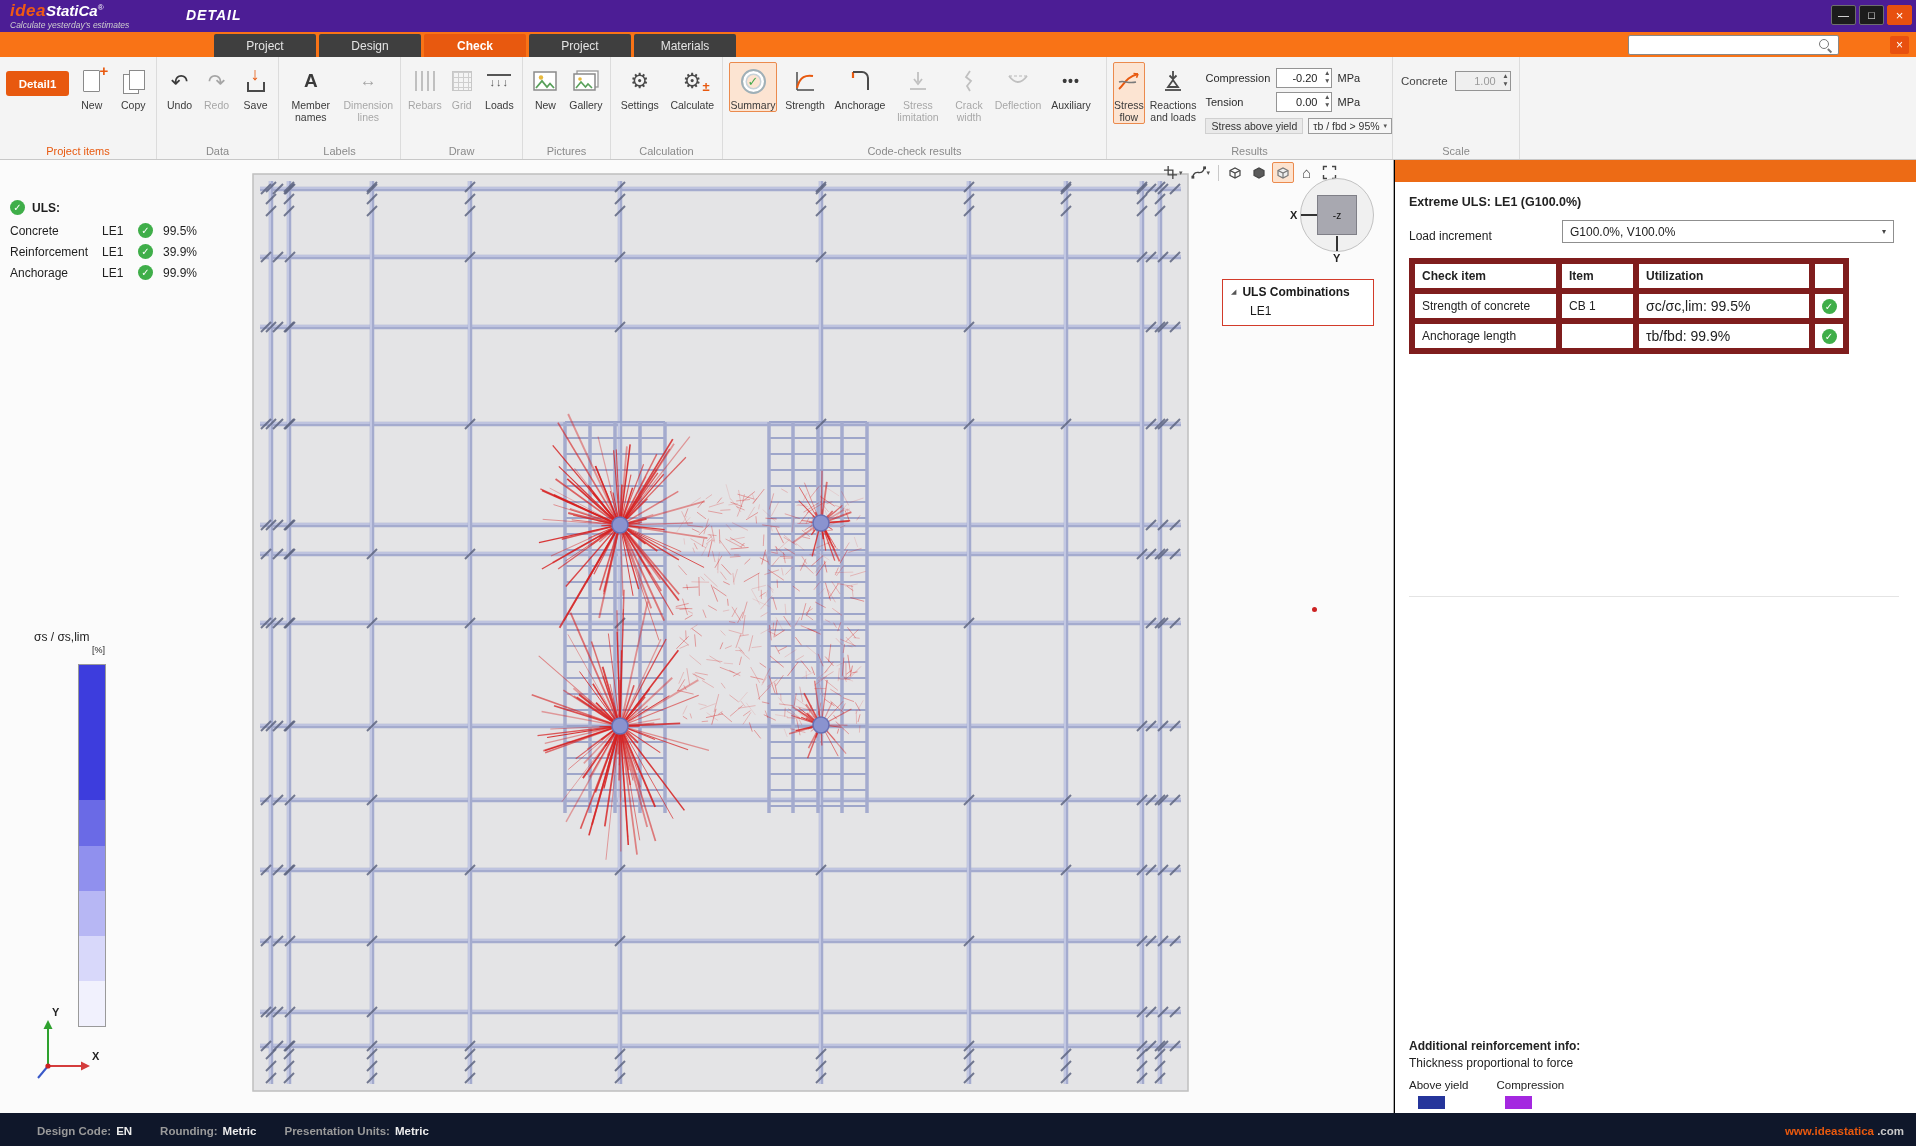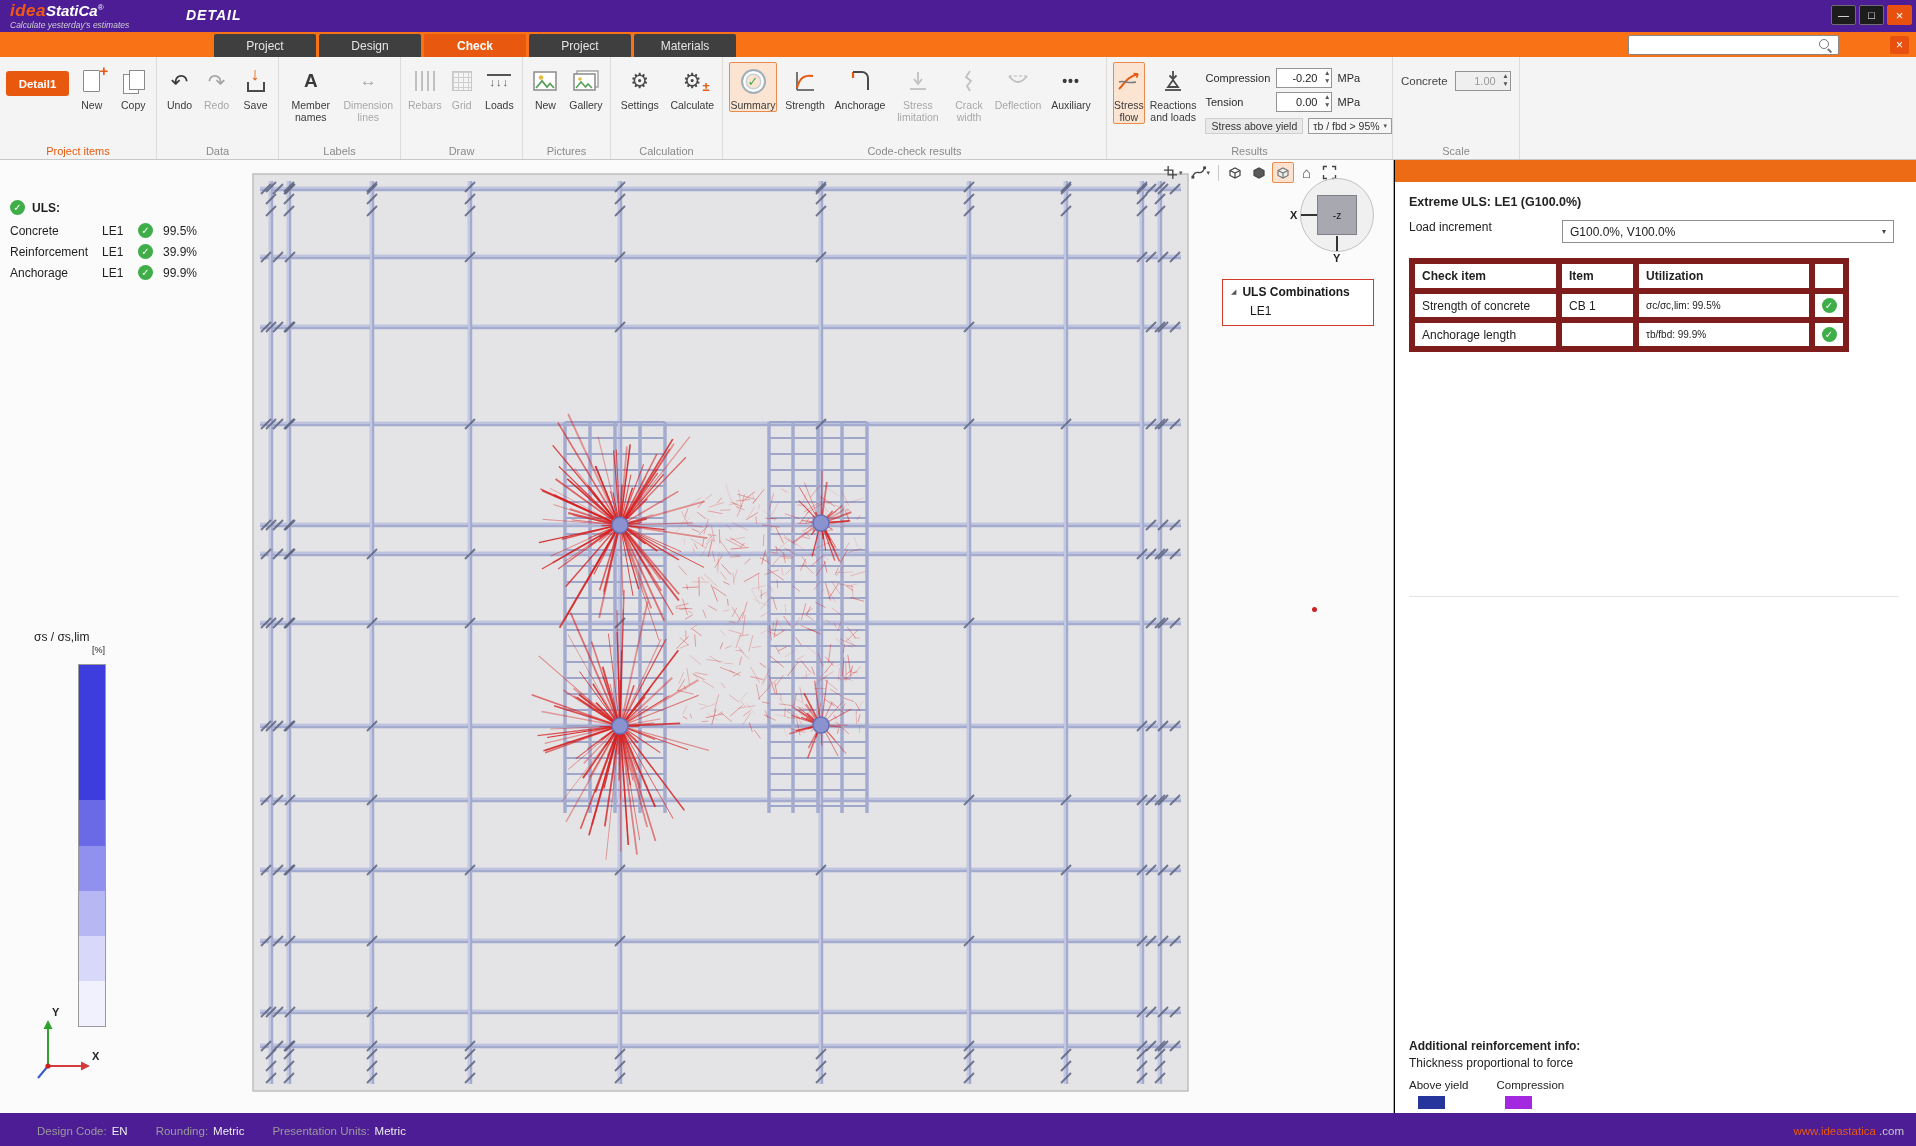--- a/index.html
+++ b/index.html
@@ -127,40 +127,40 @@
 
   .axes{position:absolute;left:26px;top:848px;width:84px;height:84px}
   .ax-y{position:absolute;left:26px;top:-2px;font-size:11px;font-weight:bold}
   .ax-x{position:absolute;left:66px;top:42px;font-size:11px;font-weight:bold}
   .red-dot{position:absolute;left:1312px;top:447px;width:5px;height:5px;background:#cc2222;border-radius:50%}
 
   
   .rightpanel{position:absolute;left:1395px;top:160px;width:521px;height:953px;background:#fff;font-size:12px}
   .rp-orange{height:22px;background:#ed6b15}
   .rp-extreme{margin:13px 0 0 14px;font-weight:bold;font-size:12.5px}
-  .rp-loadrow{display:flex;align-items:flex-start;margin:11px 0 0 14px}
+  .rp-loadrow{display:flex;align-items:flex-end;margin:11px 0 0 14px}
   .rp-load-label{width:153px;color:#222}
   .rp-select{width:332px;height:23px;border:1px solid #8f8f8f;background:#fff;display:flex;align-items:center;justify-content:space-between;padding:0 7px;font-size:12px}
   .rp-select .chev{font-size:8px;color:#444}
   .rp-table{border-collapse:collapse;margin:15px 0 0 14px;font-size:12px}
   .rp-table th,.rp-table td{border:6px solid #7f1d1d;padding:4px 7px;text-align:left;vertical-align:middle}
   .rp-table th{font-weight:bold;height:30px}
   .rp-table td{height:28px}
-  .td-util{font-size:10px}
+  .td-util{font-size:14px}
   .td-check{text-align:center !important;padding:4px 2px !important}
   .rp-divider{position:absolute;left:14px;top:436px;width:490px;height:1px;background:#e4e4e4}
   .rp-addinfo{position:absolute;left:14px;top:879px;font-size:12px}
   .rp-add-title{font-weight:bold}
   .rp-add-sub{margin-top:3px}
   .rp-legend{display:flex;gap:28px;margin-top:9px}
   .legend-item{display:flex;flex-direction:column;gap:5px;font-size:11.5px}
   .legend-swatch{width:27px;height:13px;margin-left:9px}
 
   
-  .statusbar{position:absolute;left:0;bottom:0;width:100%;height:33px;background:#4c1d95;color:#9a9a9a;font-size:11.5px;font-weight:normal}
+  .statusbar{position:absolute;left:0;bottom:0;width:100%;height:33px;background:#0f172a;color:#9a9a9a;font-size:11.5px;font-weight:bold}
   .sb-inner{position:absolute;bottom:9px;left:37px;display:flex;gap:28px}
   .sb-item{display:flex;gap:5px}
   .sb-val{color:#ececec}
   .sb-site{position:absolute;right:12px;bottom:9px}
   .sb-site .brand{color:#e8590f}
   .sb-site .suffix{color:#c9c9c9}
 </style>
 </head>
 <body>
 

